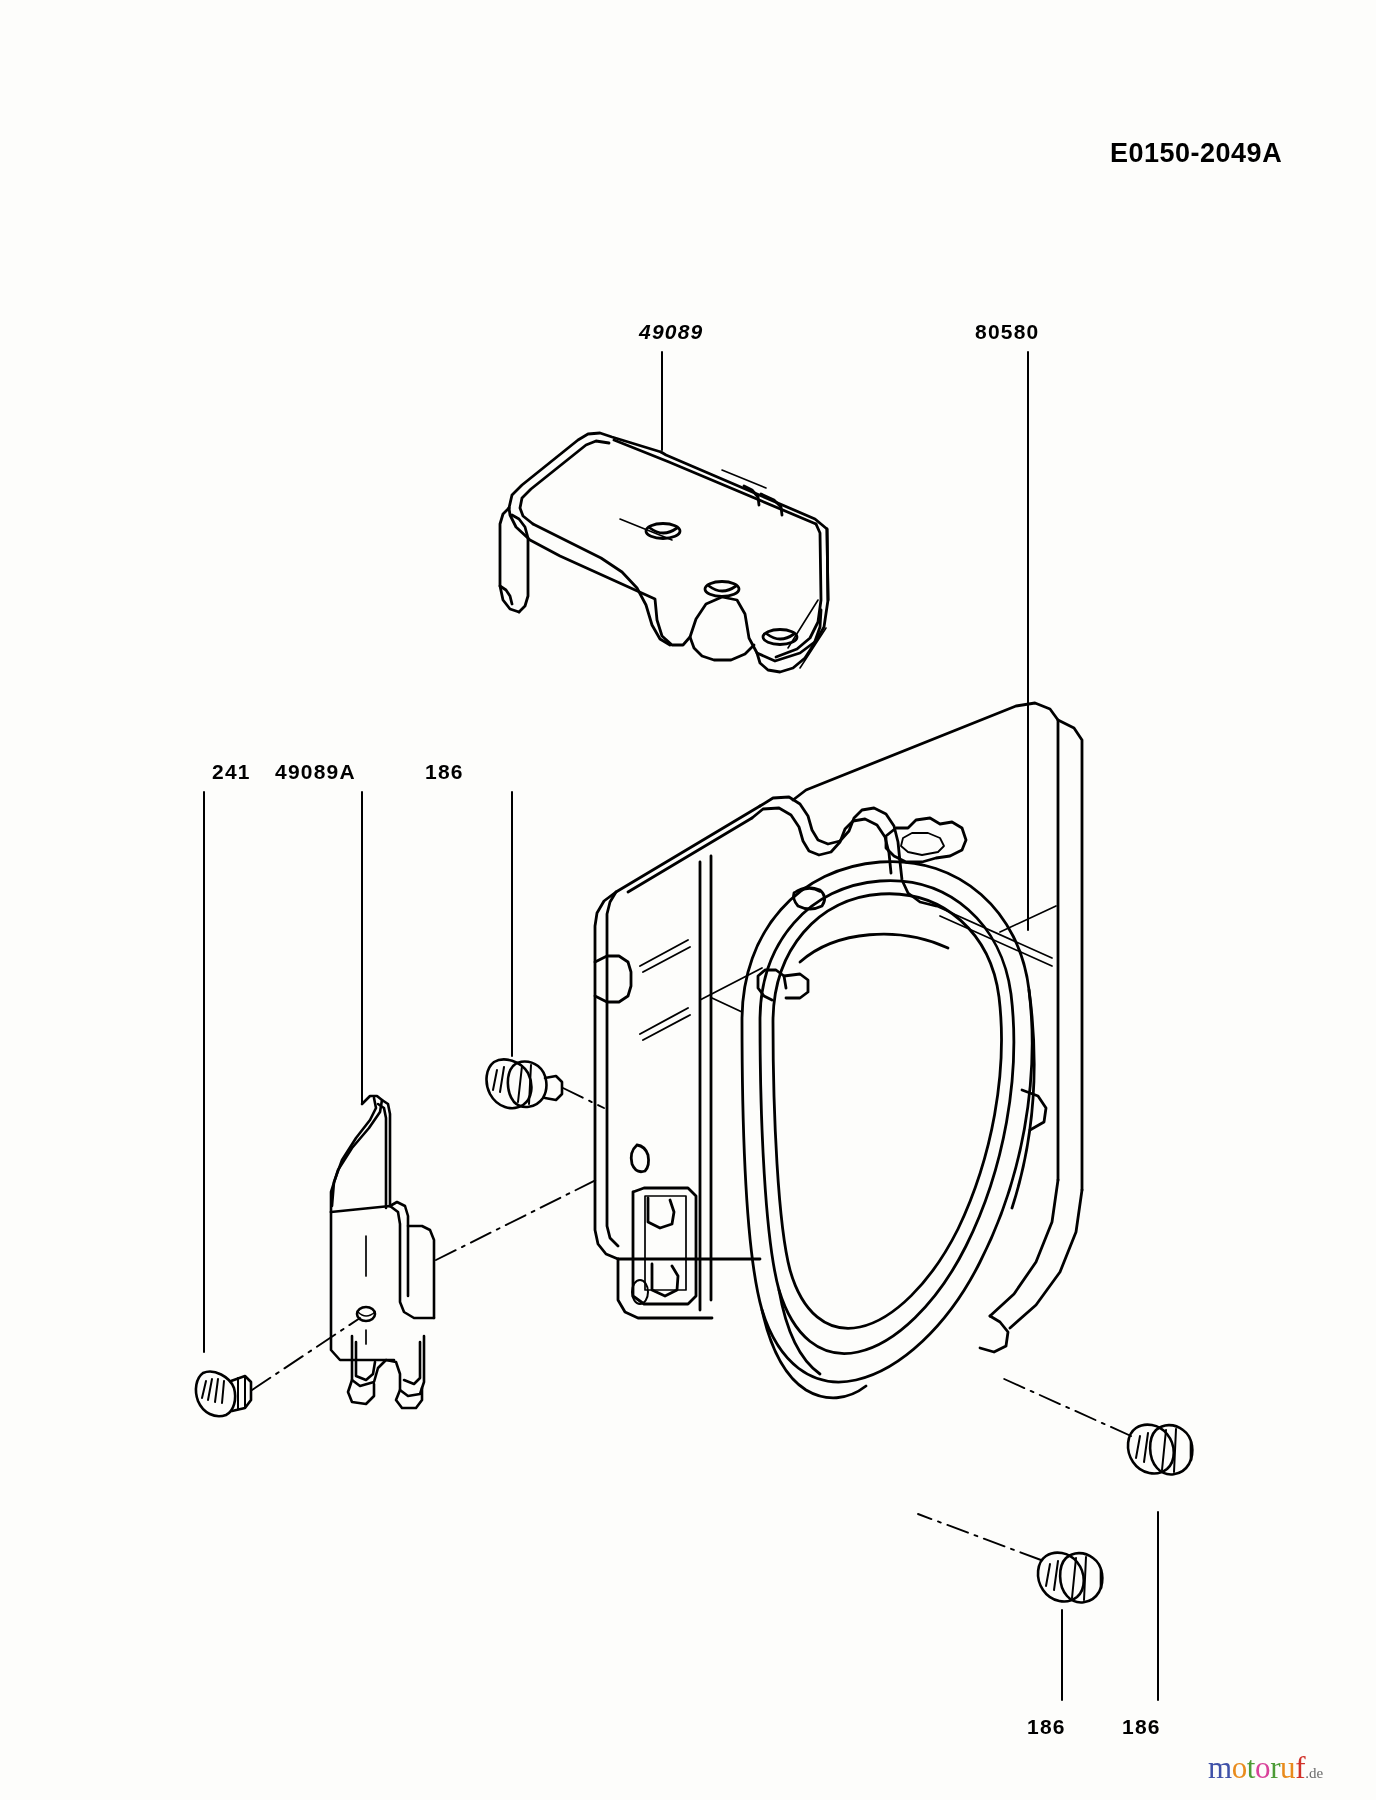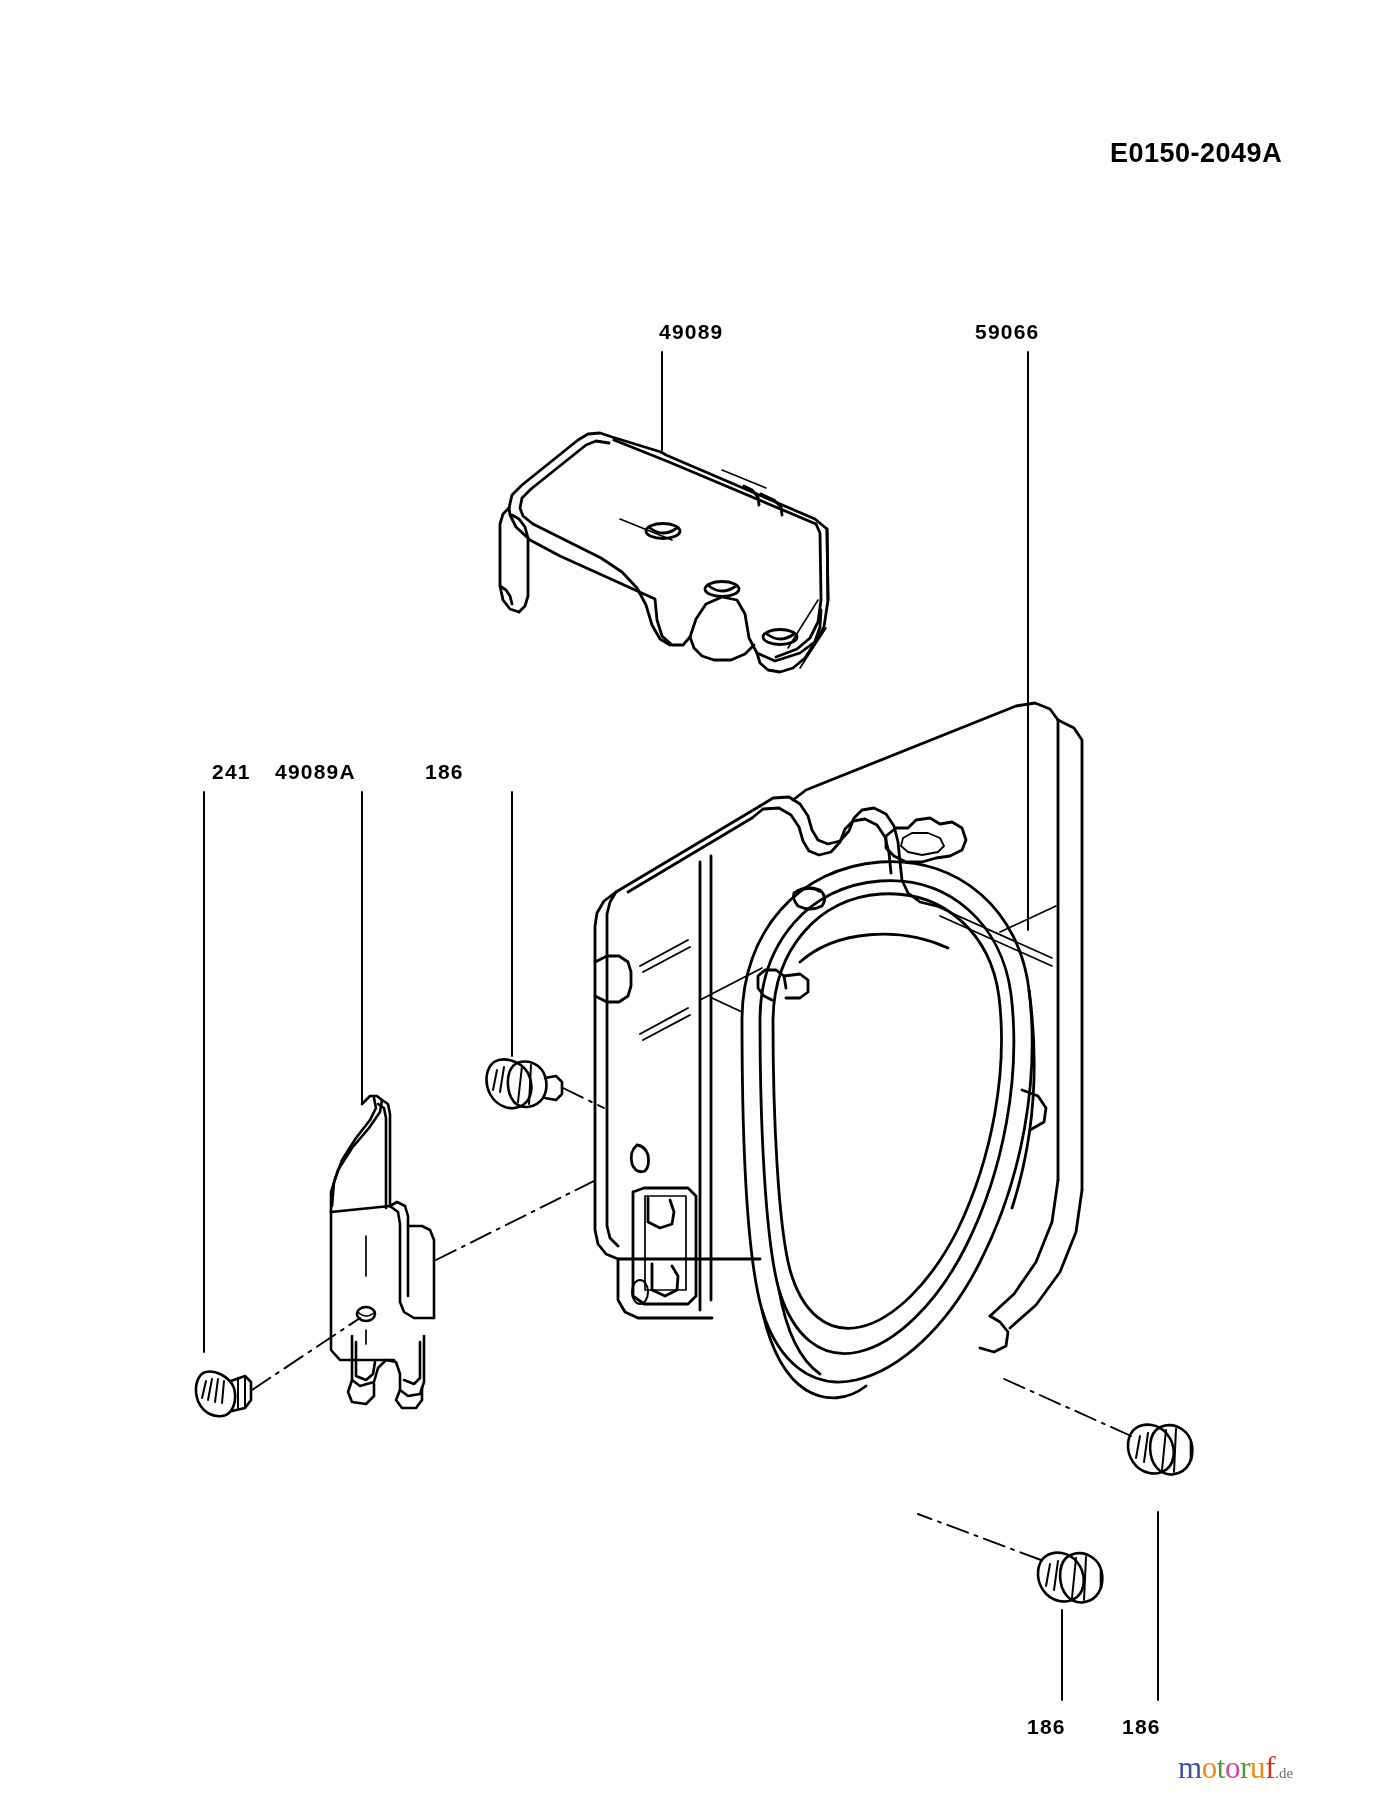--- a/index.html
+++ b/index.html
@@ -26,38 +26,38 @@
     white-space: nowrap;
   }
   .part-label {
     position: absolute;
     font-size: 21px;
     font-weight: bold;
     letter-spacing: 1.2px;
     color: #000000;
     white-space: nowrap;
   }
-  .lbl-49089  { left: 659px;  top: 320px; }
+  .lbl-49089  { left: 639px;  top: 320px; font-style: italic; }
   .lbl-59066  { left: 975px;  top: 320px; }
   .lbl-241    { left: 178px;  top: 760px; margin-left: 34px; }
   .lbl-49089a { left: 275px;  top: 760px; text-align: right; }
   .lbl-186t   { left: 425px;  top: 760px; }
   .lbl-186b1  { left: 1027px; top: 1715px; }
   .lbl-186b2  { left: 1122px; top: 1715px; }
 
   #art {
     position: absolute;
     left: 0; top: 0;
     width: 1376px;
     height: 1800px;
   }
 
   .wm {
     position: absolute;
-    left: 1178px;
+    left: 1208px;
     top: 1752px;
     font-family: "Liberation Serif", serif;
     font-size: 31px;
     letter-spacing: -0.4px;
     white-space: nowrap;
     line-height: 1;
   }
   .wm .wm-suffix {
     font-size: 15px;
     color: #6b6b6b;
@@ -368,21 +368,21 @@
 
       <g stroke-width="1.9" stroke-dasharray="22 7 3 7">
         <line x1="436" y1="1260" x2="596" y2="1180"></line>
       </g>
 
     </g>
   </svg>
 
   <div class="part-label lbl-49089">49089</div>
 
-  <div class="part-label lbl-59066">59066</div>
+  <div class="part-label lbl-59066">80580</div>
 
   <div class="part-label lbl-241">241</div>
 
   <div class="part-label lbl-49089a">49089A</div>
 
   <div class="part-label lbl-186t">186</div>
 
   <div class="part-label lbl-186b1">186</div>
 
   <div class="part-label lbl-186b2">186</div>

